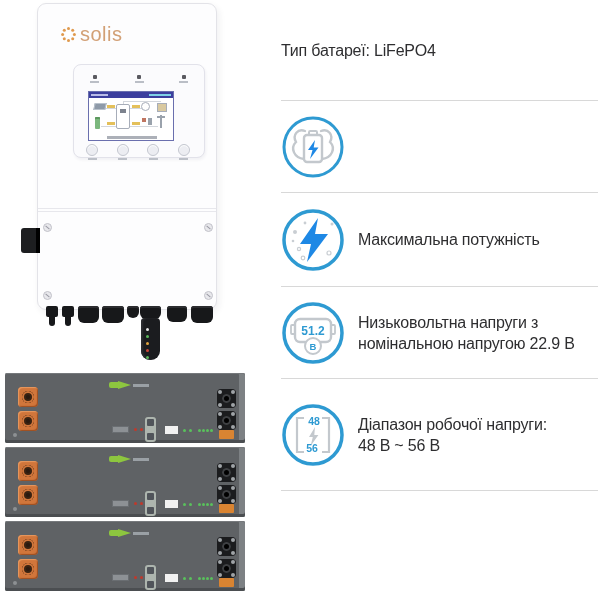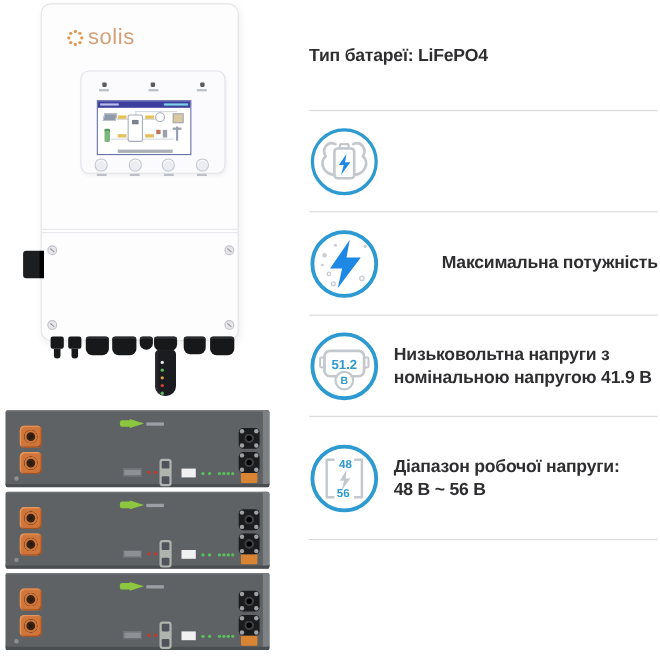--- a/index.html
+++ b/index.html
@@ -3,21 +3,21 @@
 <meta charset="utf-8">
 <style>
   html,body{margin:0;padding:0;background:#fff;}
   #stage{position:relative;width:600px;height:600px;background:#fff;overflow:hidden;
          font-family:"Liberation Sans",sans-serif;}
 
   
   .features{position:absolute;left:281px;top:0;width:317px;}
   .feat-row{display:flex;align-items:center;border-bottom:1px solid #d8d8d8;box-sizing:border-box;}
   .feat-icon{flex:0 0 64px;width:64px;height:64px;margin-right:13px;}
-  .feat-text{font-size:16px;font-weight:bold;color:#2e2e30;line-height:21px;letter-spacing:-0.2px;}
+  .feat-text{font-size:16px;font-weight:normal;color:#2e2e30;line-height:21px;letter-spacing:-0.2px;}
 
   
   .inverter{position:absolute;left:37px;top:3px;width:178px;height:305px;background:#fdfdfe;
             border:1px solid #e3e3e8;border-radius:9px;box-shadow:2px 3px 7px rgba(40,40,60,.07);}
   .solis-logo{position:absolute;left:22px;top:19px;display:flex;align-items:center;}
   .solis-word{font-size:20px;color:#d2a076;letter-spacing:.5px;margin-left:3px;}
   .seam{position:absolute;left:0;width:100%;height:1px;background:#e7e7ec;}
   .screw{position:absolute;width:7px;height:7px;border-radius:50%;background:#e8e8ec;border:1px solid #c2c2ca;}
   .screw:before{content:"";position:absolute;left:1px;top:3px;width:5px;height:1px;background:#9a9aa4;transform:rotate(40deg);}
   .dc-switch{position:absolute;left:-17px;top:224px;width:19px;height:25px;background:#1d1e20;border-radius:3px 0 0 3px;box-shadow:inset -4px 0 0 #000;}
@@ -336,21 +336,21 @@
           <circle cx="32" cy="32" r="29" fill="#fff" stroke="#2e9ad2" stroke-width="3"></circle>
           <path d="M23 44 C13 43 9 33 15 27 C11 20 17 13 24 16" fill="none" stroke="#c3c8cd" stroke-width="2.4" stroke-linecap="round"></path>
           <path d="M41 44 C51 43 55 33 49 27 C53 20 47 13 40 16" fill="none" stroke="#c3c8cd" stroke-width="2.4" stroke-linecap="round"></path>
           <rect x="28" y="16" width="8" height="4" rx="1.2" fill="none" stroke="#c3c8cd" stroke-width="2"></rect>
           <rect x="23" y="20" width="18" height="27" rx="3" fill="#fff" stroke="#c3c8cd" stroke-width="2.4"></rect>
           <path d="M34 25 l-7 10 h4.5 l-2.5 9 l8.5 -11.5 h-4.8 z" fill="#1e88e5"></path>
         </svg>
       </div>
     </div>
 
-    <div class="feat-row" style="height:94px;justify-content:space-between;">
+    <div class="feat-row" style="height:94px;">
       <div class="feat-icon">
         <svg width="64" height="64" viewBox="0 0 64 64">
           <circle cx="32" cy="32" r="29" fill="#fff" stroke="#2e9ad2" stroke-width="3.5"></circle>
           <path d="M37 10 L19 36 H30 L26 54 L47 26 H34 Z" fill="#1e88e5"></path>
           <circle cx="14" cy="24" r="2" fill="#c9ced3"></circle>
           <circle cx="18" cy="41" r="1.6" fill="none" stroke="#c9ced3" stroke-width="1.2"></circle>
           <circle cx="24" cy="15" r="1.4" fill="#c9ced3"></circle>
           <circle cx="48" cy="45" r="2" fill="none" stroke="#c9ced3" stroke-width="1.2"></circle>
           <circle cx="51" cy="16" r="1.5" fill="#c9ced3"></circle>
           <circle cx="22" cy="50" r="1.8" fill="none" stroke="#c9ced3" stroke-width="1.2"></circle>
@@ -369,21 +369,21 @@
           <rect x="10" y="24" width="4" height="9" rx="1" fill="none" stroke="#c3c8cd" stroke-width="1.8"></rect>
           <rect x="50" y="24" width="4" height="9" rx="1" fill="none" stroke="#c3c8cd" stroke-width="1.8"></rect>
           <rect x="14" y="18" width="36" height="23" rx="5" fill="#fff" stroke="#c3c8cd" stroke-width="2.4"></rect>
           <text x="32" y="34" text-anchor="middle" font-size="12" font-weight="bold" fill="#2e9ad2" font-family="Liberation Sans, sans-serif">51.2</text>
           <circle cx="32" cy="45" r="8" fill="#fff" stroke="#c3c8cd" stroke-width="2"></circle>
           <text x="32" y="48.5" text-anchor="middle" font-size="9.5" font-weight="bold" fill="#2e9ad2" font-family="Liberation Sans, sans-serif">В</text>
         </svg>
       </div>
       <div class="feat-text">
         <div>Низьковольтна напруги з</div>
-        <div>номінальною напругою 41.9 В</div>
+        <div>номінальною напругою 22.9 В</div>
       </div>
     </div>
 
     <div class="feat-row" style="height:112px;">
       <div class="feat-icon">
         <svg width="64" height="64" viewBox="0 0 64 64">
           <circle cx="32" cy="32" r="29" fill="#fff" stroke="#2e9ad2" stroke-width="3.5"></circle>
           <path d="M23 15 H16 V49 H23" fill="none" stroke="#c3c8cd" stroke-width="2.2"></path>
           <path d="M41 15 H48 V49 H41" fill="none" stroke="#c3c8cd" stroke-width="2.2"></path>
           <text x="33" y="22" text-anchor="middle" font-size="10.5" font-weight="bold" fill="#2e9ad2" font-family="Liberation Sans, sans-serif">48</text>

